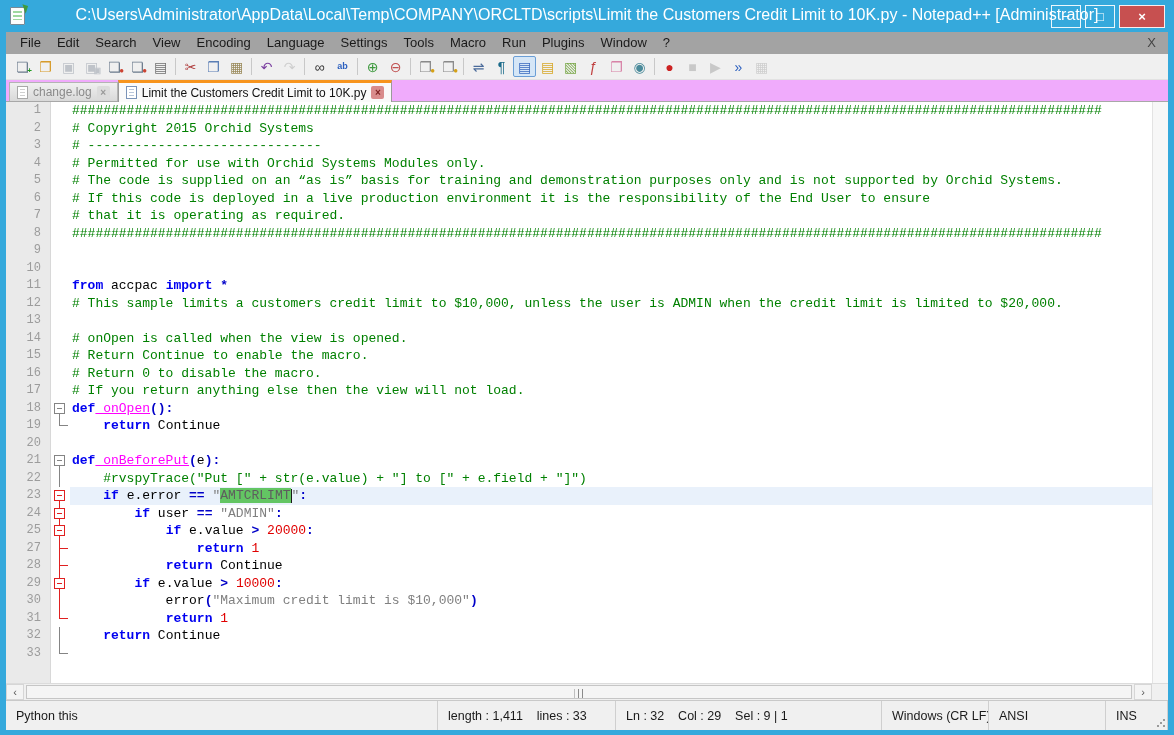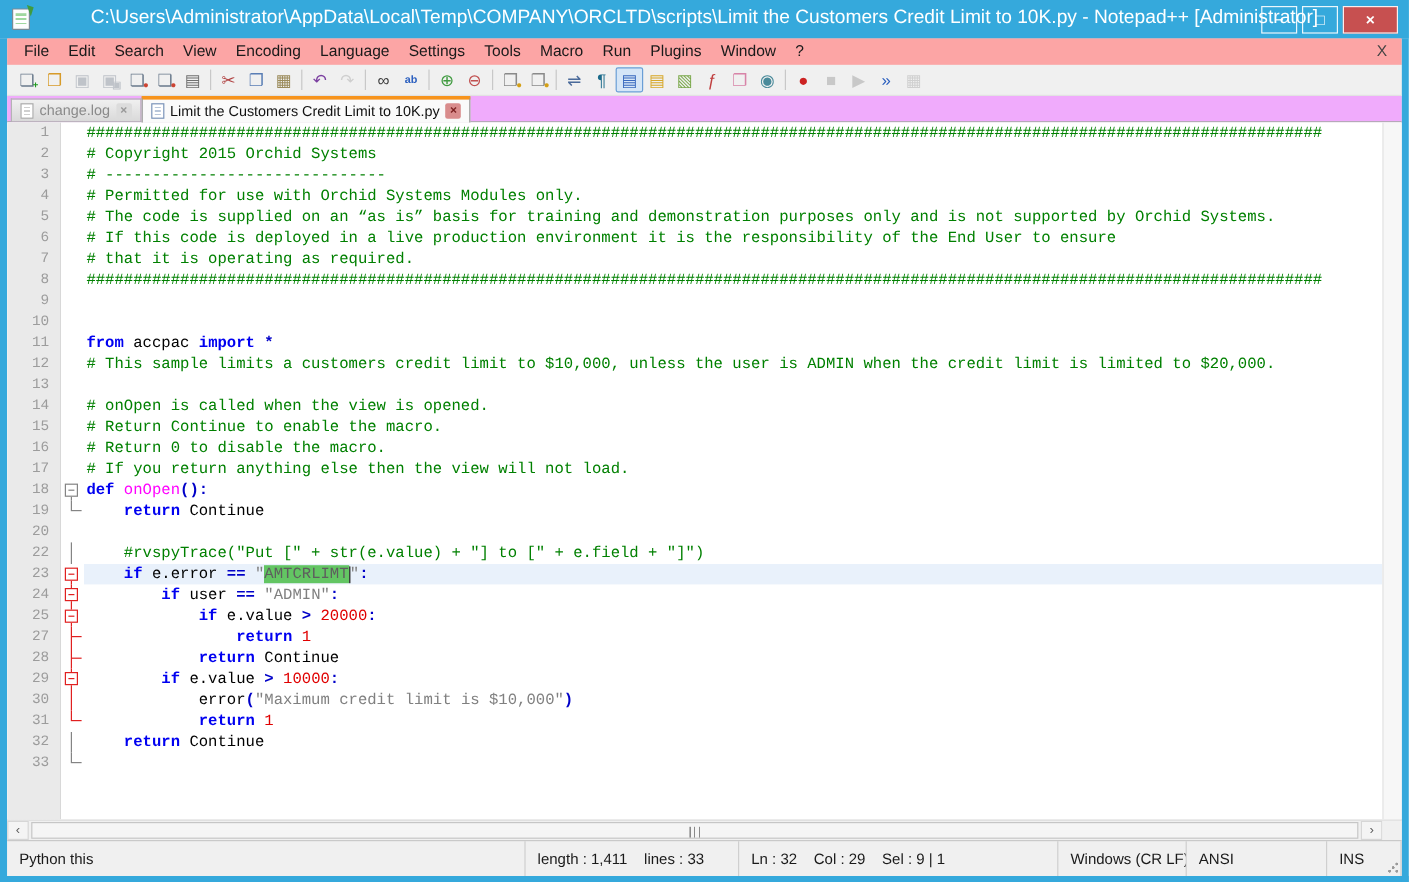--- a/index.html
+++ b/index.html
@@ -20,21 +20,21 @@
   .win-controls { position:absolute; right:9px; top:5px; display:flex; gap:4px; }
   .win-btn { width:30px; height:23px; border:1px solid rgba(255,255,255,.9); color:#fff;
              display:flex; align-items:center; justify-content:center; font-size:13px; line-height:1; }
   .win-btn.close { width:46px; background:#C75050; font-weight:bold; }
 
   
   .window-body { flex:1; display:flex; flex-direction:column; border:0 solid #35A9DC;
                  border-width:0 6px 5px 6px; background:#F0F0F0; min-height:0; }
 
   
-  .menubar { height:22px; background:#fca5a5; display:flex; align-items:flex-end; padding-left:6px;
+  .menubar { height:22px; background:#a3a3a3; display:flex; align-items:flex-end; padding-left:6px;
              font-size:13px; color:#1a1a1a; position:relative; flex:0 0 auto; }
   .menu-item { padding:0 8px; line-height:22px; }
   .menu-doc-close { position:absolute; right:12px; top:0; line-height:22px; color:#444; font-size:13px; }
 
   
   .toolbar { height:26px; background:#F0F0F0; display:flex; align-items:center; padding-left:5px;
              border-bottom:1px solid #E2E2E2; flex:0 0 auto; }
   .tbbtn { width:23px; height:21px; display:flex; align-items:center; justify-content:center;
            position:relative; border:1px solid transparent; border-radius:2px; }
   .tbbtn .glyph { font-size:14px; font-style:normal; line-height:1; }
@@ -66,21 +66,21 @@
             font-size:13px; line-height:17.5px; overflow:hidden; }
   .lines { flex:1; min-width:0; overflow:hidden;
            background:linear-gradient(to right, #EAEAEA 0, #EAEAEA 44px, #D8D8D8 44px, #D8D8D8 45px, #fff 45px); }
   .line { display:flex; height:17.5px; }
   .ln { width:44px; flex:0 0 auto; text-align:right; padding-right:9px; color:#9C9C9C; font-size:12px; }
   .fm { width:20px; flex:0 0 auto; position:relative; }
   .code { flex:1; white-space:pre; padding-left:2px; color:#000; }
   .code.cur { background:#E9F1FB; }
   .cm { color:#008000; }
   .kw { color:#0000F0; font-weight:bold; }
-  .fn { color:#FF00FF; }
+  .fn { color:#FF00FF;text-decoration:underline; }
   .op { color:#0000C8; font-weight:bold; }
   .num { color:#E00000; }
   .str { color:#808080; }
   .sel { background:#63C563; color:#5E5E5E; }
   .crt { display:inline-block; width:0; border-left:1px solid #1a1a1a; height:14px; vertical-align:text-bottom; }
 
   
   .fl { position:absolute; font-style:normal; }
   .fl.g { color:#848484; } .fl.r { color:#E02020; }
   .fl.v  { left:9px; top:0; bottom:0; width:1px; background:currentColor; }
@@ -378,20 +378,28 @@
               <i class="fl h g"></i>
             </span>
             <span class="code"><span class="id">    </span><span class="kw">return</span><span class="id"> Continue</span></span>
           </div>
           <div class="line">
             <span class="ln">20</span>
             <span class="fm"></span>
             <span class="code"></span>
           </div>
           <div class="line">
+            <span class="ln">21</span>
+            <span class="fm">
+              <i class="fl vb g"></i>
+              <i class="fl box g"></i>
+            </span>
+            <span class="code"><span class="kw">def</span><span class="fn"> onBeforePut</span><span class="op">(</span><span class="id">e</span><span class="op">):</span></span>
+          </div>
+          <div class="line">
             <span class="ln">22</span>
             <span class="fm">
               <i class="fl v g"></i>
             </span>
             <span class="code"><span class="cm">    #rvspyTrace("Put [" + str(e.value) + "] to [" + e.field + "]")</span></span>
           </div>
           <div class="line">
             <span class="ln">23</span>
             <span class="fm">
               <i class="fl vb r"></i>

